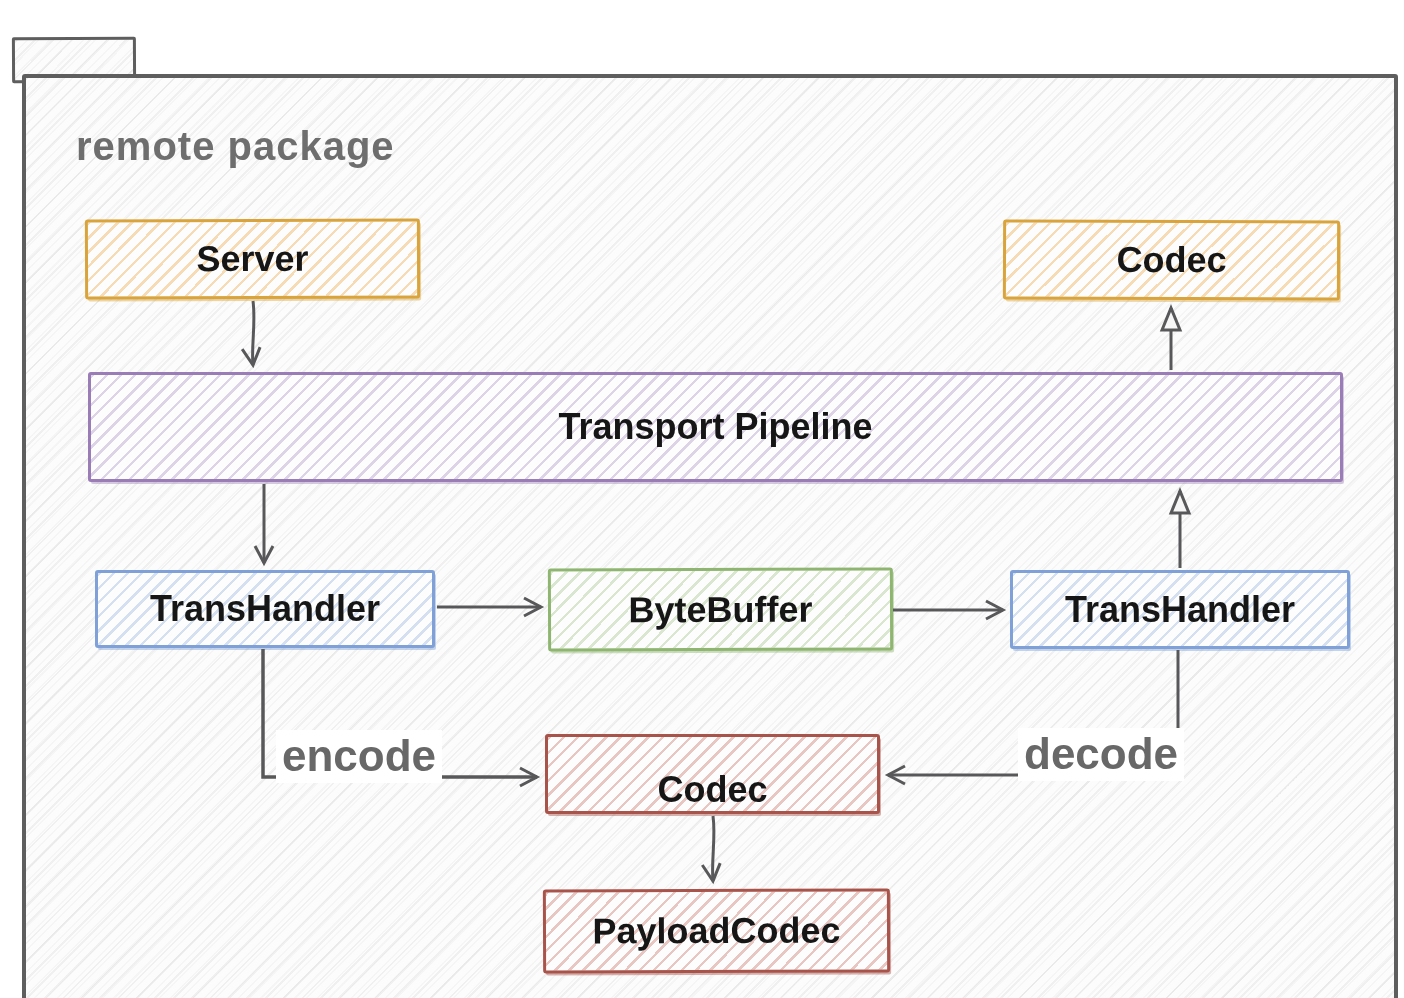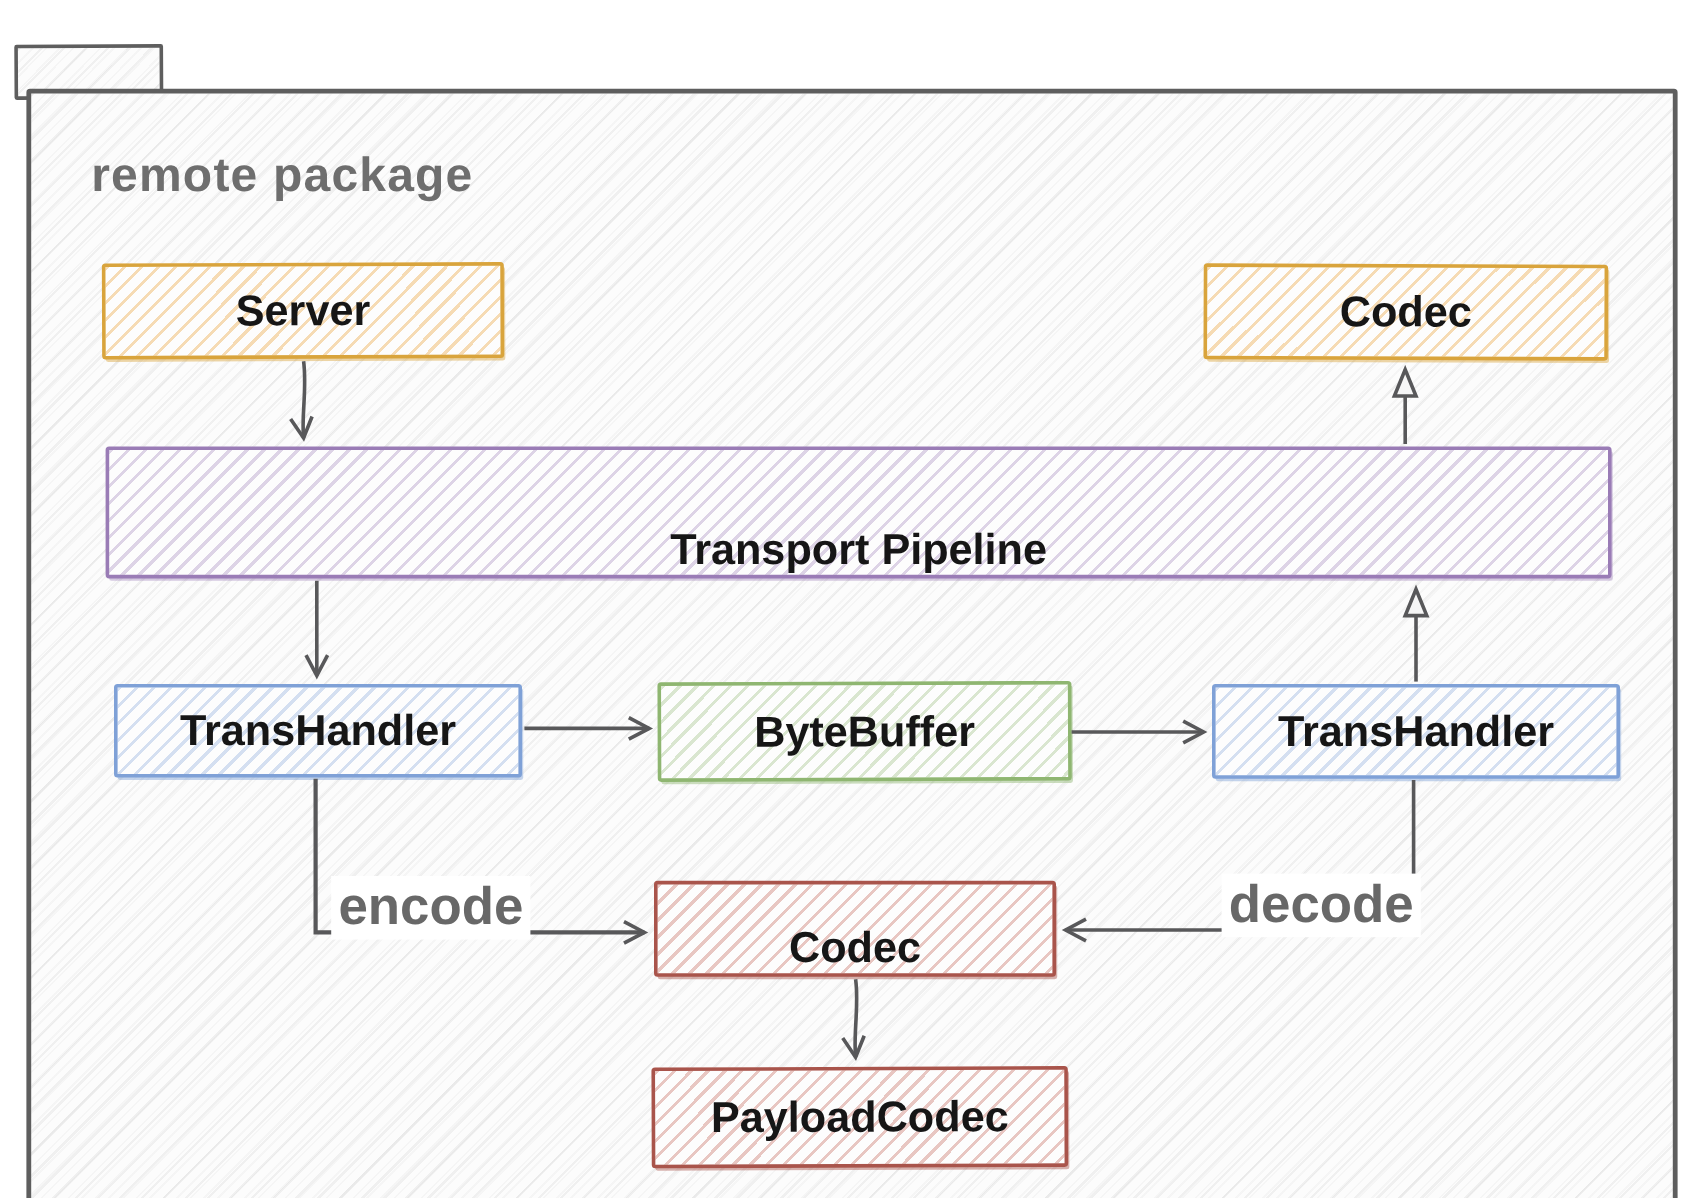--- a/index.html
+++ b/index.html
@@ -61,21 +61,20 @@
   }
   .node.orange {
     border: 3px solid #d9a43c;
     background-image: repeating-linear-gradient(135deg, rgba(235,168,70,0.40) 0px, rgba(235,168,70,0.40) 2.5px, transparent 2.5px, transparent 10px);
     box-shadow: 2px 3px 0 -1px rgba(217,164,60,0.45);
   }
   .node.purple {
     border: 3px solid #9a7cb6;
     background-image: repeating-linear-gradient(135deg, rgba(154,124,182,0.32) 0px, rgba(154,124,182,0.32) 2.5px, transparent 2.5px, transparent 10px);
     box-shadow: 2px 3px 0 -1px rgba(154,124,182,0.40);
-    align-items: flex-end;
   }
   .node.blue {
     border: 3px solid #7fa1d7;
     background-image: repeating-linear-gradient(135deg, rgba(127,161,215,0.32) 0px, rgba(127,161,215,0.32) 2.5px, transparent 2.5px, transparent 10px);
     box-shadow: 2px 3px 0 -1px rgba(127,161,215,0.45);
   }
   .node.green {
     border: 3px solid #8fb671;
     background-image: repeating-linear-gradient(135deg, rgba(143,182,113,0.32) 0px, rgba(143,182,113,0.32) 2.5px, transparent 2.5px, transparent 10px);
     box-shadow: 2px 3px 0 -1px rgba(143,182,113,0.45);

